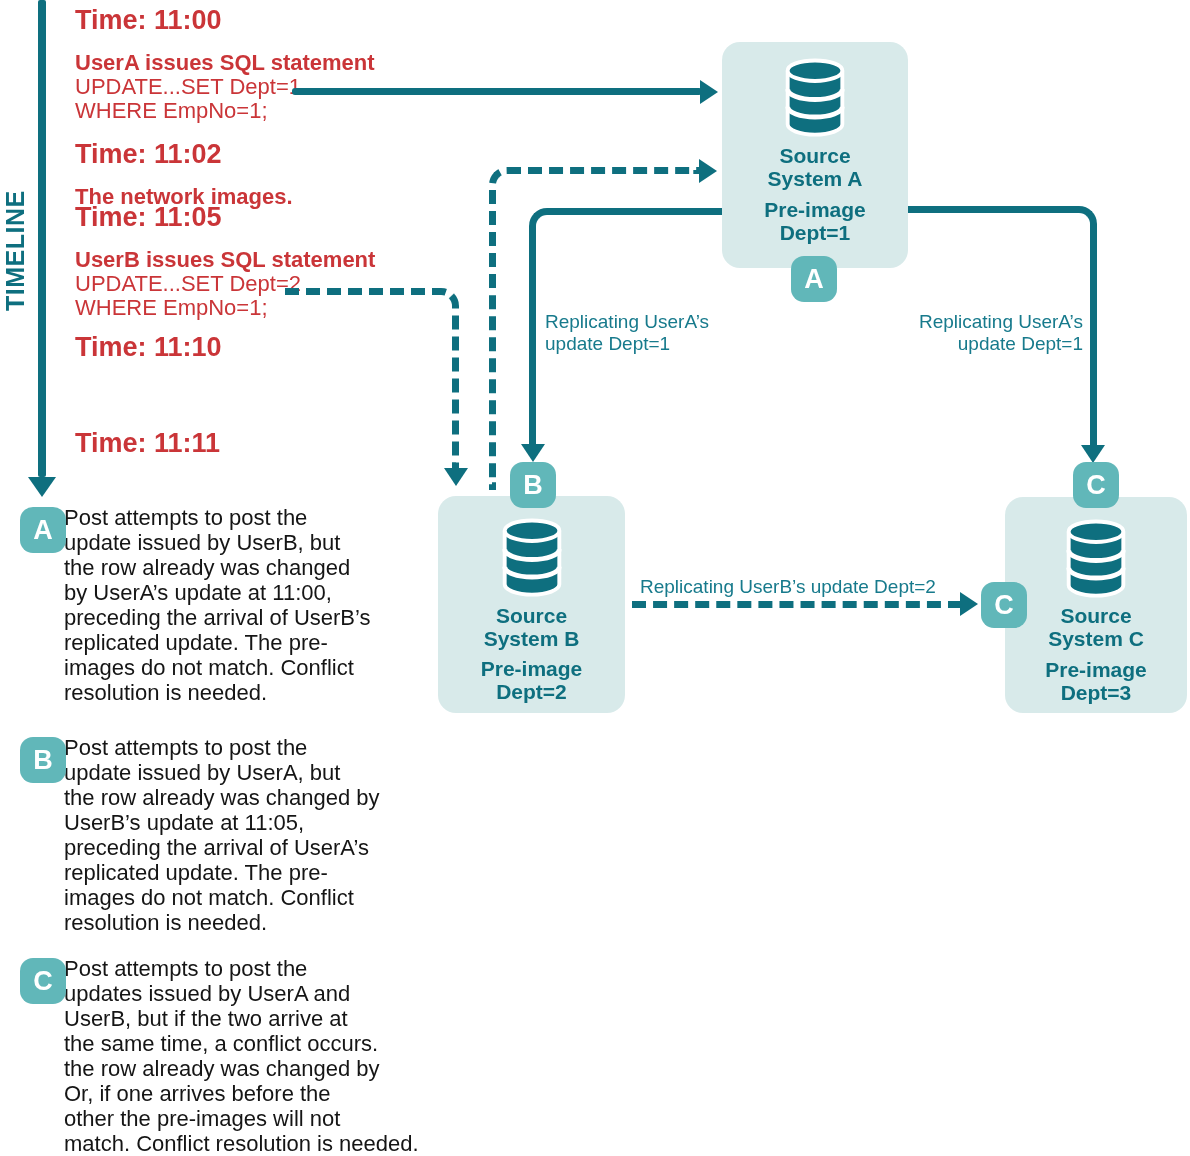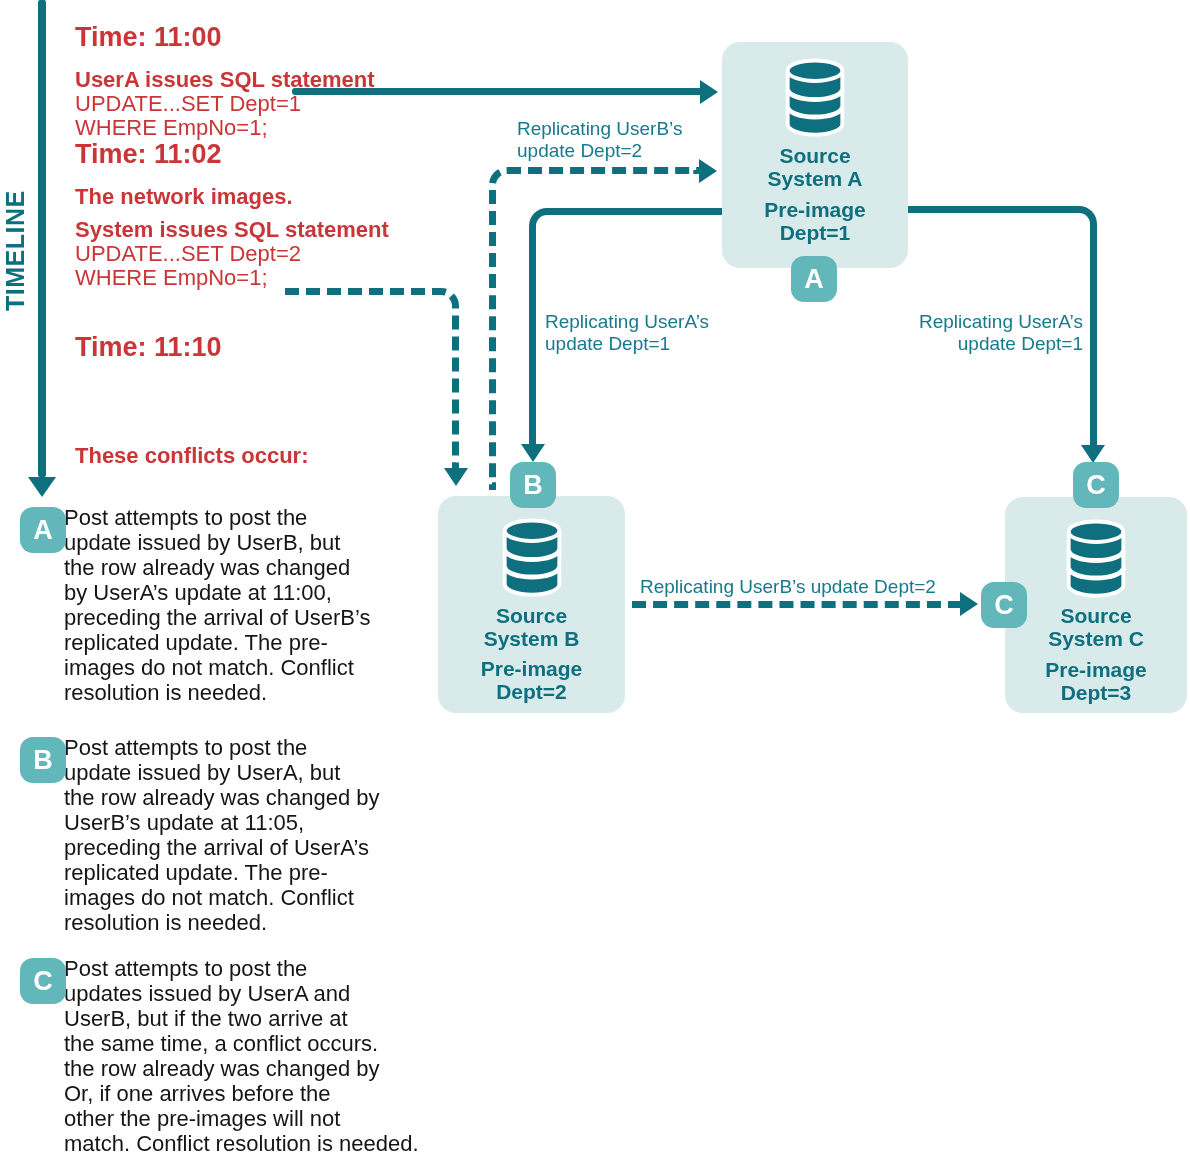--- a/index.html
+++ b/index.html
@@ -58,40 +58,41 @@
 </style>
 </head>
 <body>
 
 <div class="page">
 
   <div class="tl-line"></div>
   <div class="tl-head"></div>
   <div class="tl-label">TIMELINE</div>
 
-  <div class="event" style="top:22px">
+  <div class="event" style="top:5px">
     <div class="event-time">Time: 11:00</div>
     <div class="event-bold">UserA issues SQL statement</div>
     <div class="event-plain">UPDATE...SET Dept=1
 WHERE EmpNo=1;</div>
   </div>
   <div class="event" style="top:139px">
     <div class="event-time">Time: 11:02</div>
     <div class="event-bold">The network images.</div>
   </div>
   <div class="event" style="top:202px">
-    <div class="event-bold">System issues SQL statement</div>
+    <div class="event-time">Time: 11:05</div>
+    <div class="event-bold">UserB issues SQL statement</div>
     <div class="event-plain">UPDATE...SET Dept=2
 WHERE EmpNo=1;</div>
   </div>
   <div class="event" style="top:332px">
     <div class="event-time">Time: 11:10</div>
   </div>
   <div class="event" style="top:428px">
-    <div class="event-bold">These conflicts occur:</div>
+    <div class="event-time">Time: 11:11</div>
   </div>
 
   <div class="badge" style="left:20px;top:507px">A</div>
   <div class="conflict-text" style="top:505px">Post attempts to post the
 update issued by UserB, but
 the row already was changed
 by UserA’s update at 11:00,
 preceding the arrival of UserB’s
 replicated update. The pre-
 images do not match. Conflict
@@ -128,22 +129,20 @@
 
   <div class="corner c-tl-solid" style="left:529px;top:208px;width:193px;height:236px"></div>
   <div class="ah-down" style="left:521px;top:444px"></div>
 
   <div class="corner c-tr-solid" style="left:908px;top:206px;width:189px;height:239px"></div>
   <div class="ah-down" style="left:1081px;top:445px"></div>
 
   <div class="hdash" style="left:632px;top:601px;width:330px"></div>
   <div class="ah-right" style="left:960px;top:592px"></div>
 
-  <div class="flow-label" style="left:517px;top:118px">Replicating UserB’s
-update Dept=2</div>
   <div class="flow-label" style="left:545px;top:311px">Replicating UserA’s
 update Dept=1</div>
   <div class="flow-label" style="left:903px;top:311px;width:180px;text-align:right">Replicating UserA’s
 update Dept=1</div>
   <div class="flow-label" style="left:640px;top:576px">Replicating UserB’s update Dept=2</div>
 
   <div class="sysbox" style="left:722px;top:42px;width:186px;height:226px">
     <svg class="db-icon" style="top:16px" viewBox="0 0 66 82">
       <path d="M5 13 L5 68 A28 10.5 0 0 0 61 68 L61 13" fill="#0E6F7F" stroke="#fff" stroke-width="4"></path>
       <path d="M5 32 A28 10.5 0 0 0 61 32" fill="none" stroke="#fff" stroke-width="5"></path>

